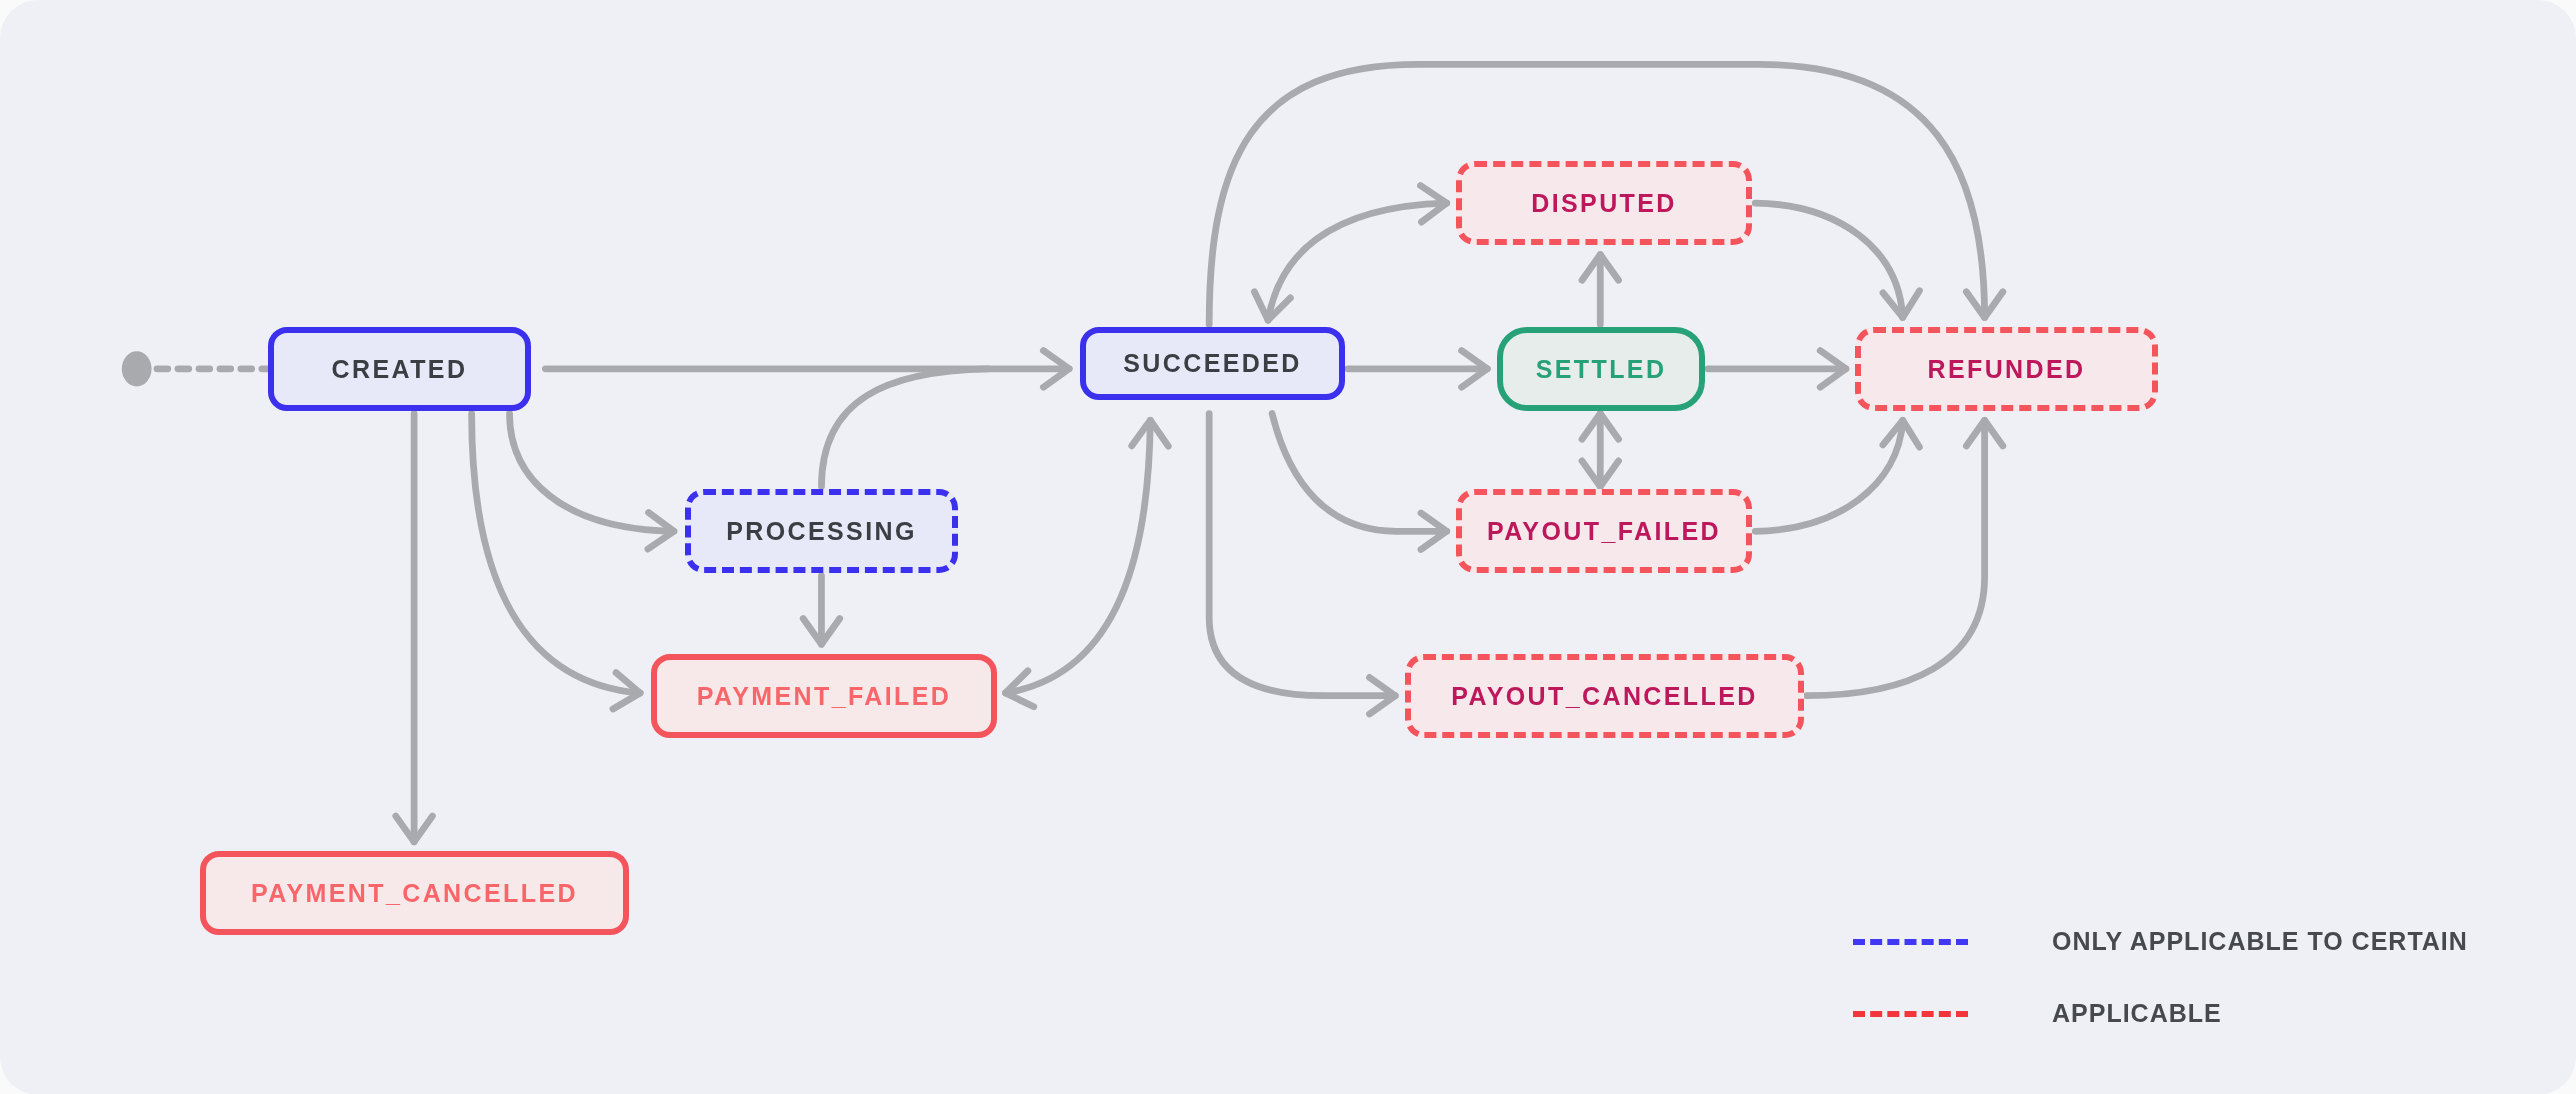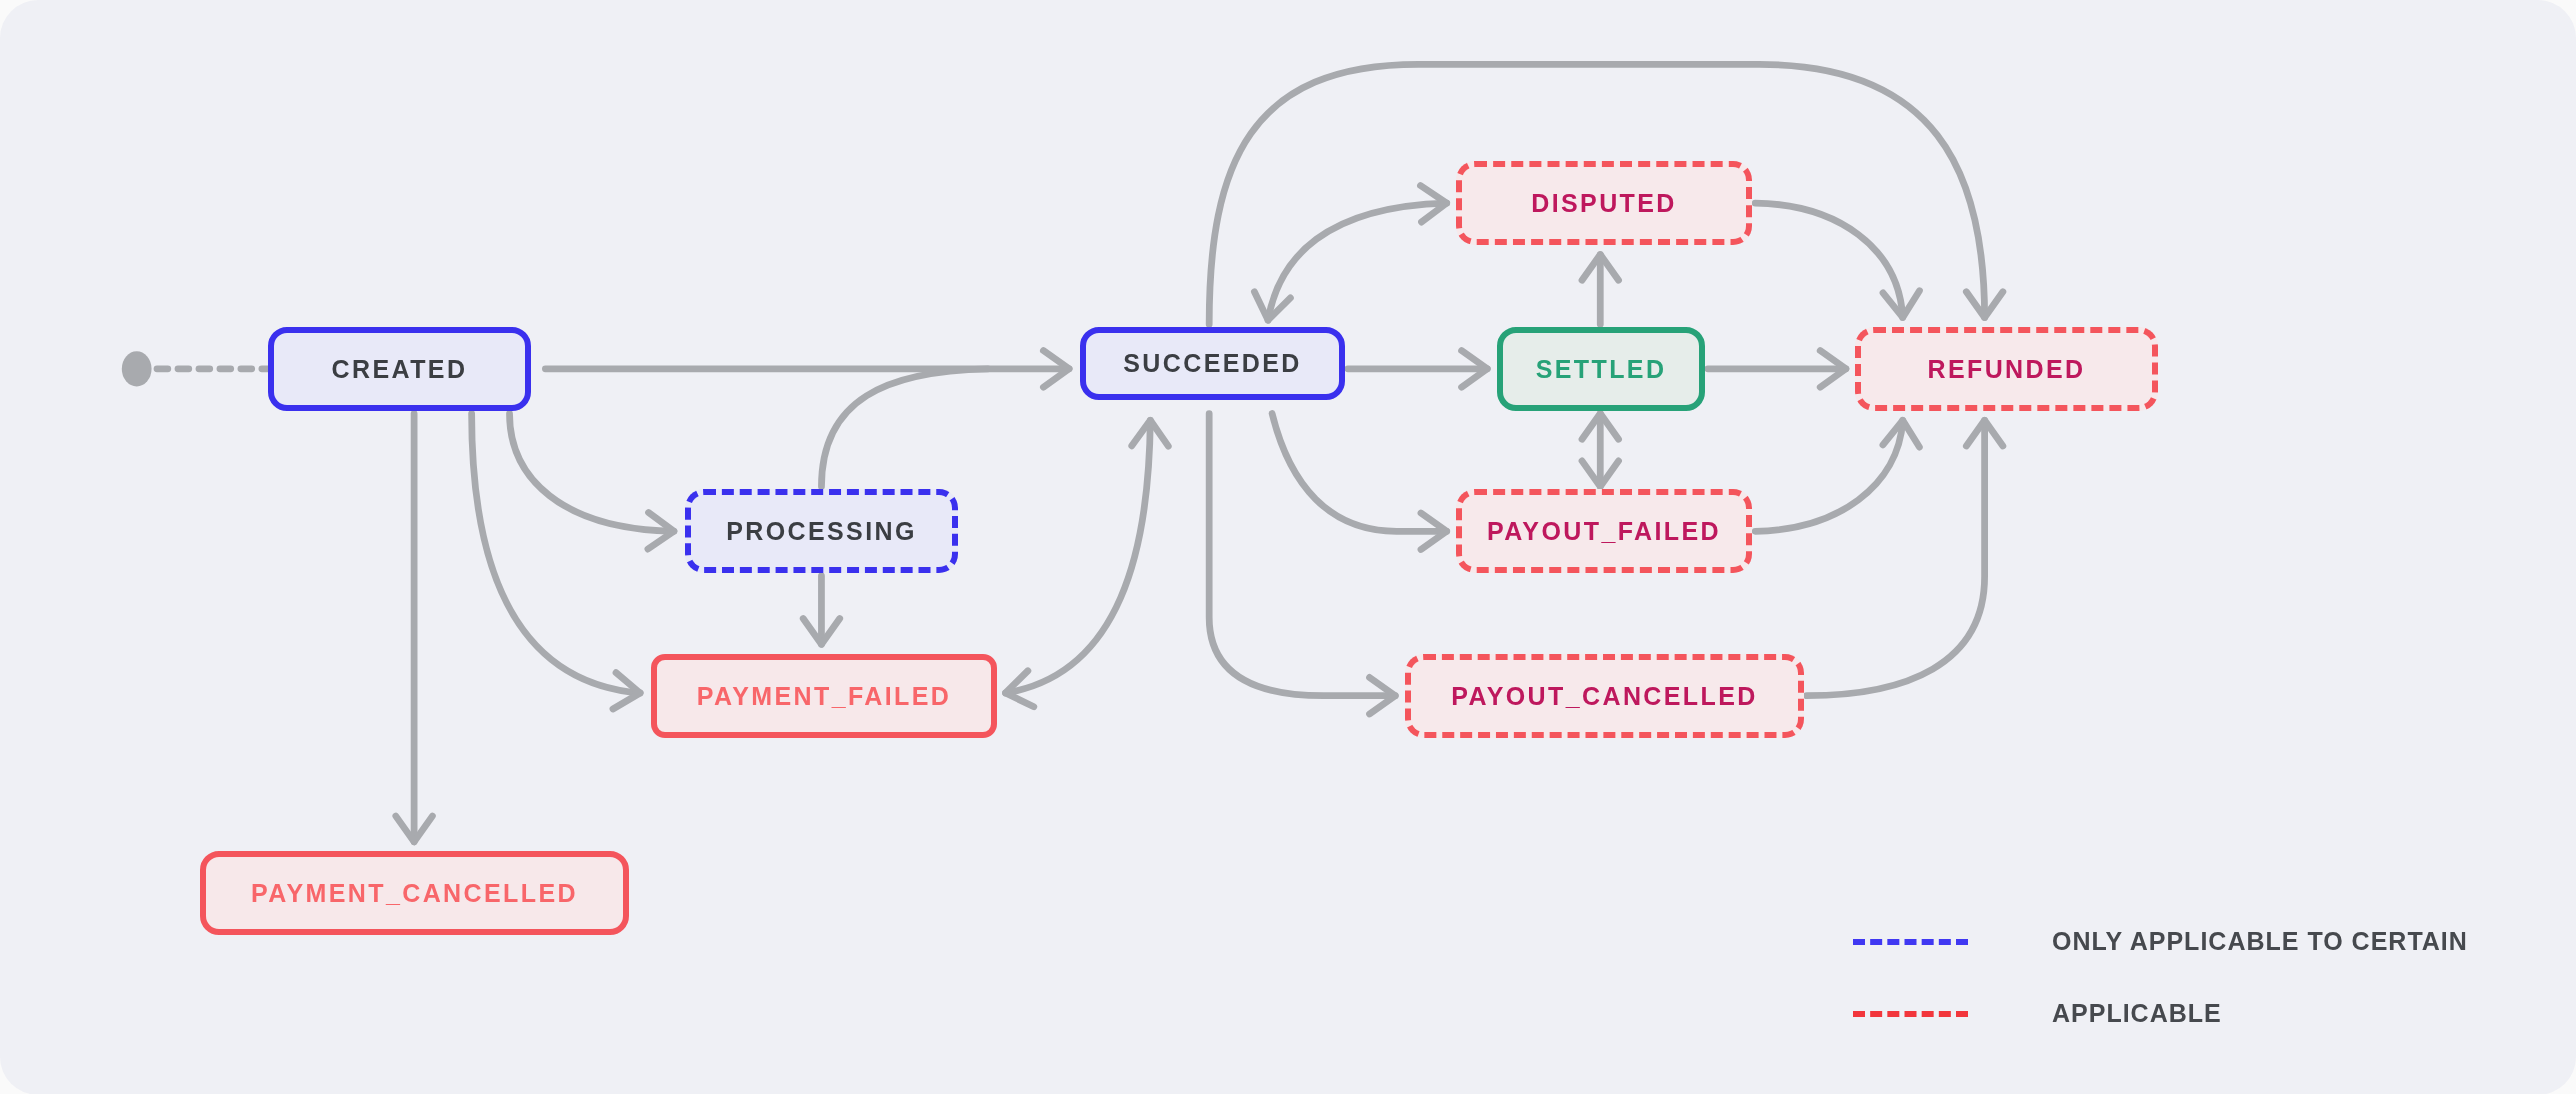--- a/index.html
+++ b/index.html
@@ -55,30 +55,30 @@
       <path d="M 1787,479 C 1787,240 1848,95 2096,95 H 2600 C 2858,95 2933,250 2933,469" marker-end="url(#arw)"></path>
     </g>
   </svg>
 
   <div class="node solid-blue" style="left:268px;top:327px;width:263px;height:84px;">
     <span>CREATED</span>
   </div>
   <div class="node dashed-blue" style="left:685px;top:489px;width:273px;height:84px;">
     <span>PROCESSING</span>
   </div>
-  <div class="node solid-red" style="left:651px;top:654px;width:346px;height:84px;border-radius:14px;">
+  <div class="node solid-red" style="left:651px;top:654px;width:346px;height:84px;">
     <span>PAYMENT_FAILED</span>
   </div>
   <div class="node solid-red" style="left:200px;top:851px;width:429px;height:84px;">
     <span>PAYMENT_CANCELLED</span>
   </div>
   <div class="node solid-blue" style="left:1080px;top:327px;width:265px;height:73px;">
     <span>SUCCEEDED</span>
   </div>
-  <div class="node solid-green" style="left:1497px;top:327px;width:208px;height:84px;">
+  <div class="node solid-green" style="left:1497px;top:327px;width:208px;height:84px;border-radius:30px;">
     <span>SETTLED</span>
   </div>
   <div class="node dashed-red" style="left:1456px;top:161px;width:296px;height:84px;">
     <span>DISPUTED</span>
   </div>
   <div class="node dashed-red" style="left:1456px;top:489px;width:296px;height:84px;">
     <span>PAYOUT_FAILED</span>
   </div>
   <div class="node dashed-red" style="left:1405px;top:654px;width:399px;height:84px;">
     <span>PAYOUT_CANCELLED</span>

